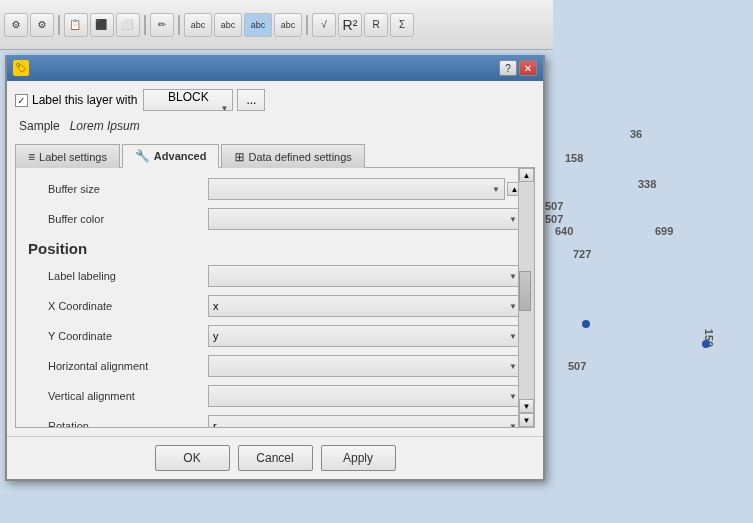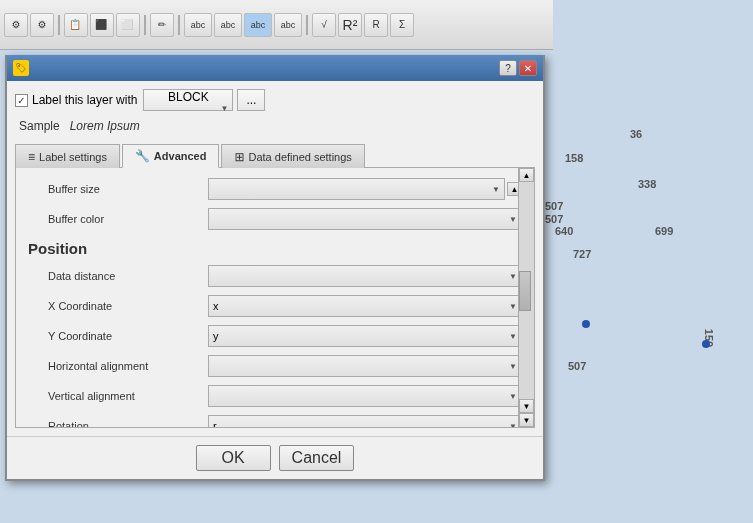--- a/index.html
+++ b/index.html
@@ -327,21 +327,21 @@
 
     .btn {
       min-width: 75px;
       height: 26px;
       border: 1px solid #888;
       background: linear-gradient(to bottom, #f5f5f5, #e0e0e0);
       display: flex;
       align-items: center;
       justify-content: center;
       cursor: pointer;
-      font-size: 16px;
+      font-size: 12px;
       color: #333;
       border-radius: 2px;
       padding: 0 12px;
     }
 
     .mini-scroll-btn {
       width: 15px;
       height: 14px;
       background: linear-gradient(to bottom, #f0f0f0, #d8d8d8);
       border: 1px solid #aaa;
@@ -461,21 +461,21 @@
         <span class="form-label">Buffer color</span>
         <div class="form-combo" style="flex:1;">
           <span class="val"></span>
           <span class="arr">▼</span>
         </div>
       </div>
 
       <div class="section-header">Position</div>
 
       <div class="form-row">
-        <span class="form-label">Data distance</span>
+        <span class="form-label">Label labeling</span>
         <div class="form-combo" style="flex:1;">
           <span class="val"></span>
           <span class="arr">▼</span>
         </div>
       </div>
 
       <div class="form-row">
         <span class="form-label">X Coordinate</span>
         <div class="form-combo" style="flex:1;">
           <span class="val">x</span>
@@ -522,14 +522,15 @@
         </div>
         <div class="mini-scroll-btn">▼</div>
         <div class="mini-scroll-btn">▼</div>
       </div>
     </div>
   </div>
 
   <div class="dialog-buttons">
     <div class="btn">OK</div>
     <div class="btn">Cancel</div>
+    <div class="btn">Apply</div>
   </div>
 </div>
 
 </body></html>

